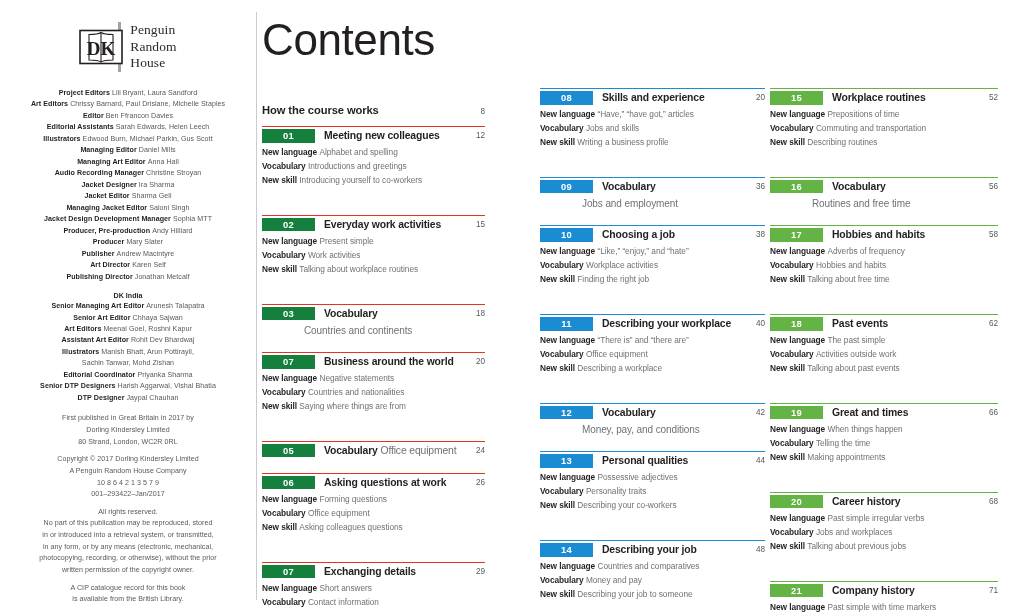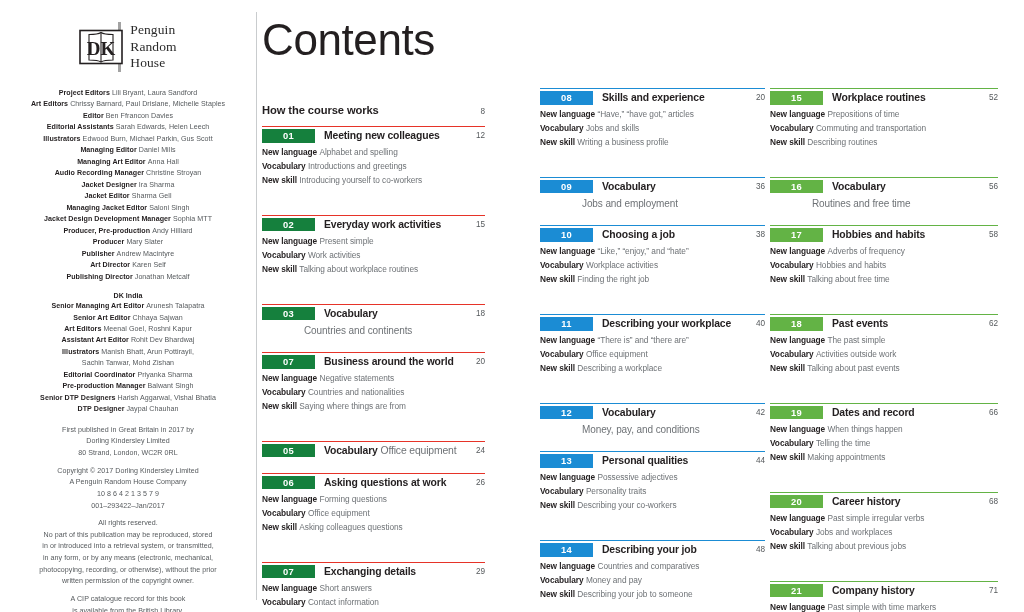--- a/index.html
+++ b/index.html
@@ -252,21 +252,20 @@
     <div class="cr-gap"></div>
     <div class="sub-head">DK India</div>
     <div class="credits-block" id="credits-india">
         <div><span class="role">Senior Managing Art Editor </span><span class="names">Arunesh Talapatra</span></div>
         <div><span class="role">Senior Art Editor </span><span class="names">Chhaya Sajwan</span></div>
         <div><span class="role">Art Editors </span><span class="names">Meenal Goel, Roshni Kapur</span></div>
         <div><span class="role">Assistant Art Editor </span><span class="names">Rohit Dev Bhardwaj</span></div>
         <div><span class="role">Illustrators </span><span class="names">Manish Bhatt, Arun Pottirayil,</span></div>
         <div><span class="names">Sachin Tanwar, Mohd Zishan</span></div>
         <div><span class="role">Editorial Coordinator </span><span class="names">Priyanka Sharma</span></div>
-        <div><span class="role">Pre-production Manager </span><span class="names">Balwant Singh</span></div>
         <div><span class="role">Senior DTP Designers </span><span class="names">Harish Aggarwal, Vishal Bhatia</span></div>
         <div><span class="role">DTP Designer </span><span class="names">Jaypal Chauhan</span></div>
       </div>
 
     <div class="cr-gap"></div>
     <div class="legal" id="publication-info">
         <div>First published in Great Britain in 2017 by</div>
         <div>Dorling Kindersley Limited</div>
         <div>80 Strand, London, WC2R 0RL</div>
       </div>
@@ -524,21 +523,21 @@
           <div class="unit-lines">
             <div class="unit-line"><b>New language </b><span>The past simple</span></div>
             <div class="unit-line"><b>Vocabulary </b><span>Activities outside work</span></div>
             <div class="unit-line"><b>New skill </b><span>Talking about past events</span></div>
           </div>
         </div>
         <div class="spacer-lg"></div>
         <div class="unit green">
           <div class="unit-header">
             <span class="unit-num bg-green">19</span>
-            <span class="unit-title">Dates and record</span>
+            <span class="unit-title">Great and times</span>
             <span class="unit-page">66</span>
           </div>
           <div class="unit-lines">
             <div class="unit-line"><b>New language </b><span>When things happen</span></div>
             <div class="unit-line"><b>Vocabulary </b><span>Telling the time</span></div>
             <div class="unit-line"><b>New skill </b><span>Making appointments</span></div>
           </div>
         </div>
         <div class="spacer-lg"></div>
         <div class="unit green">

